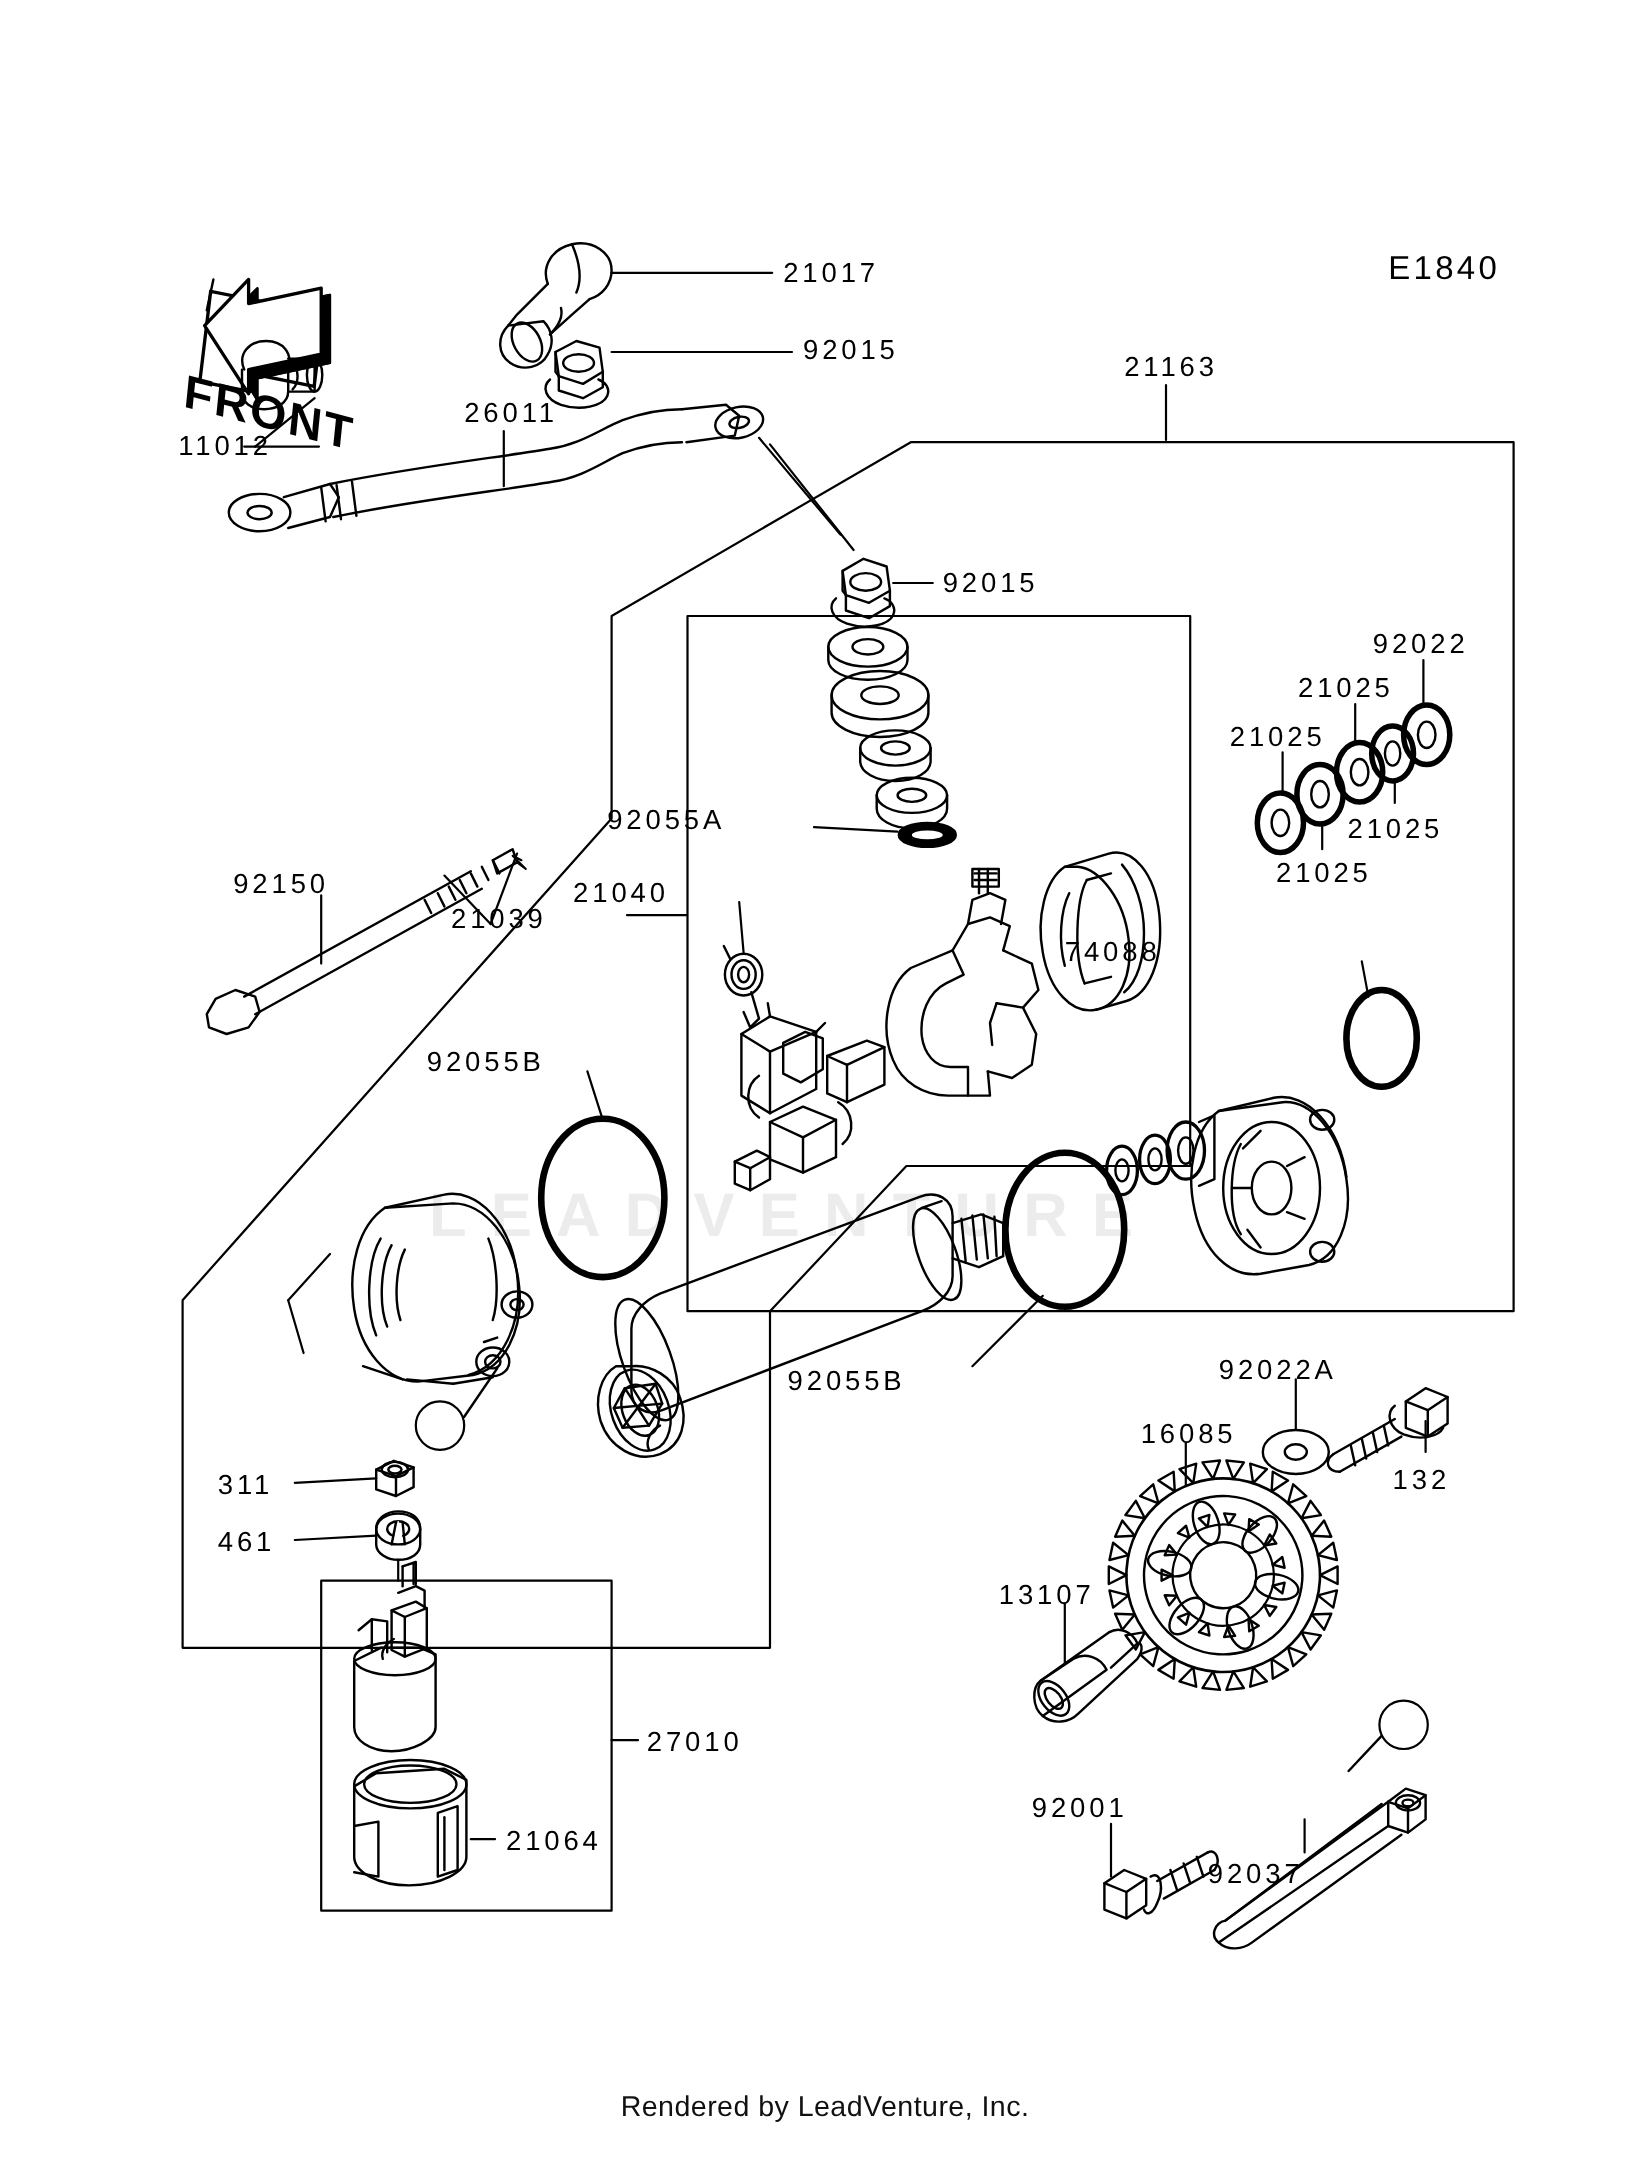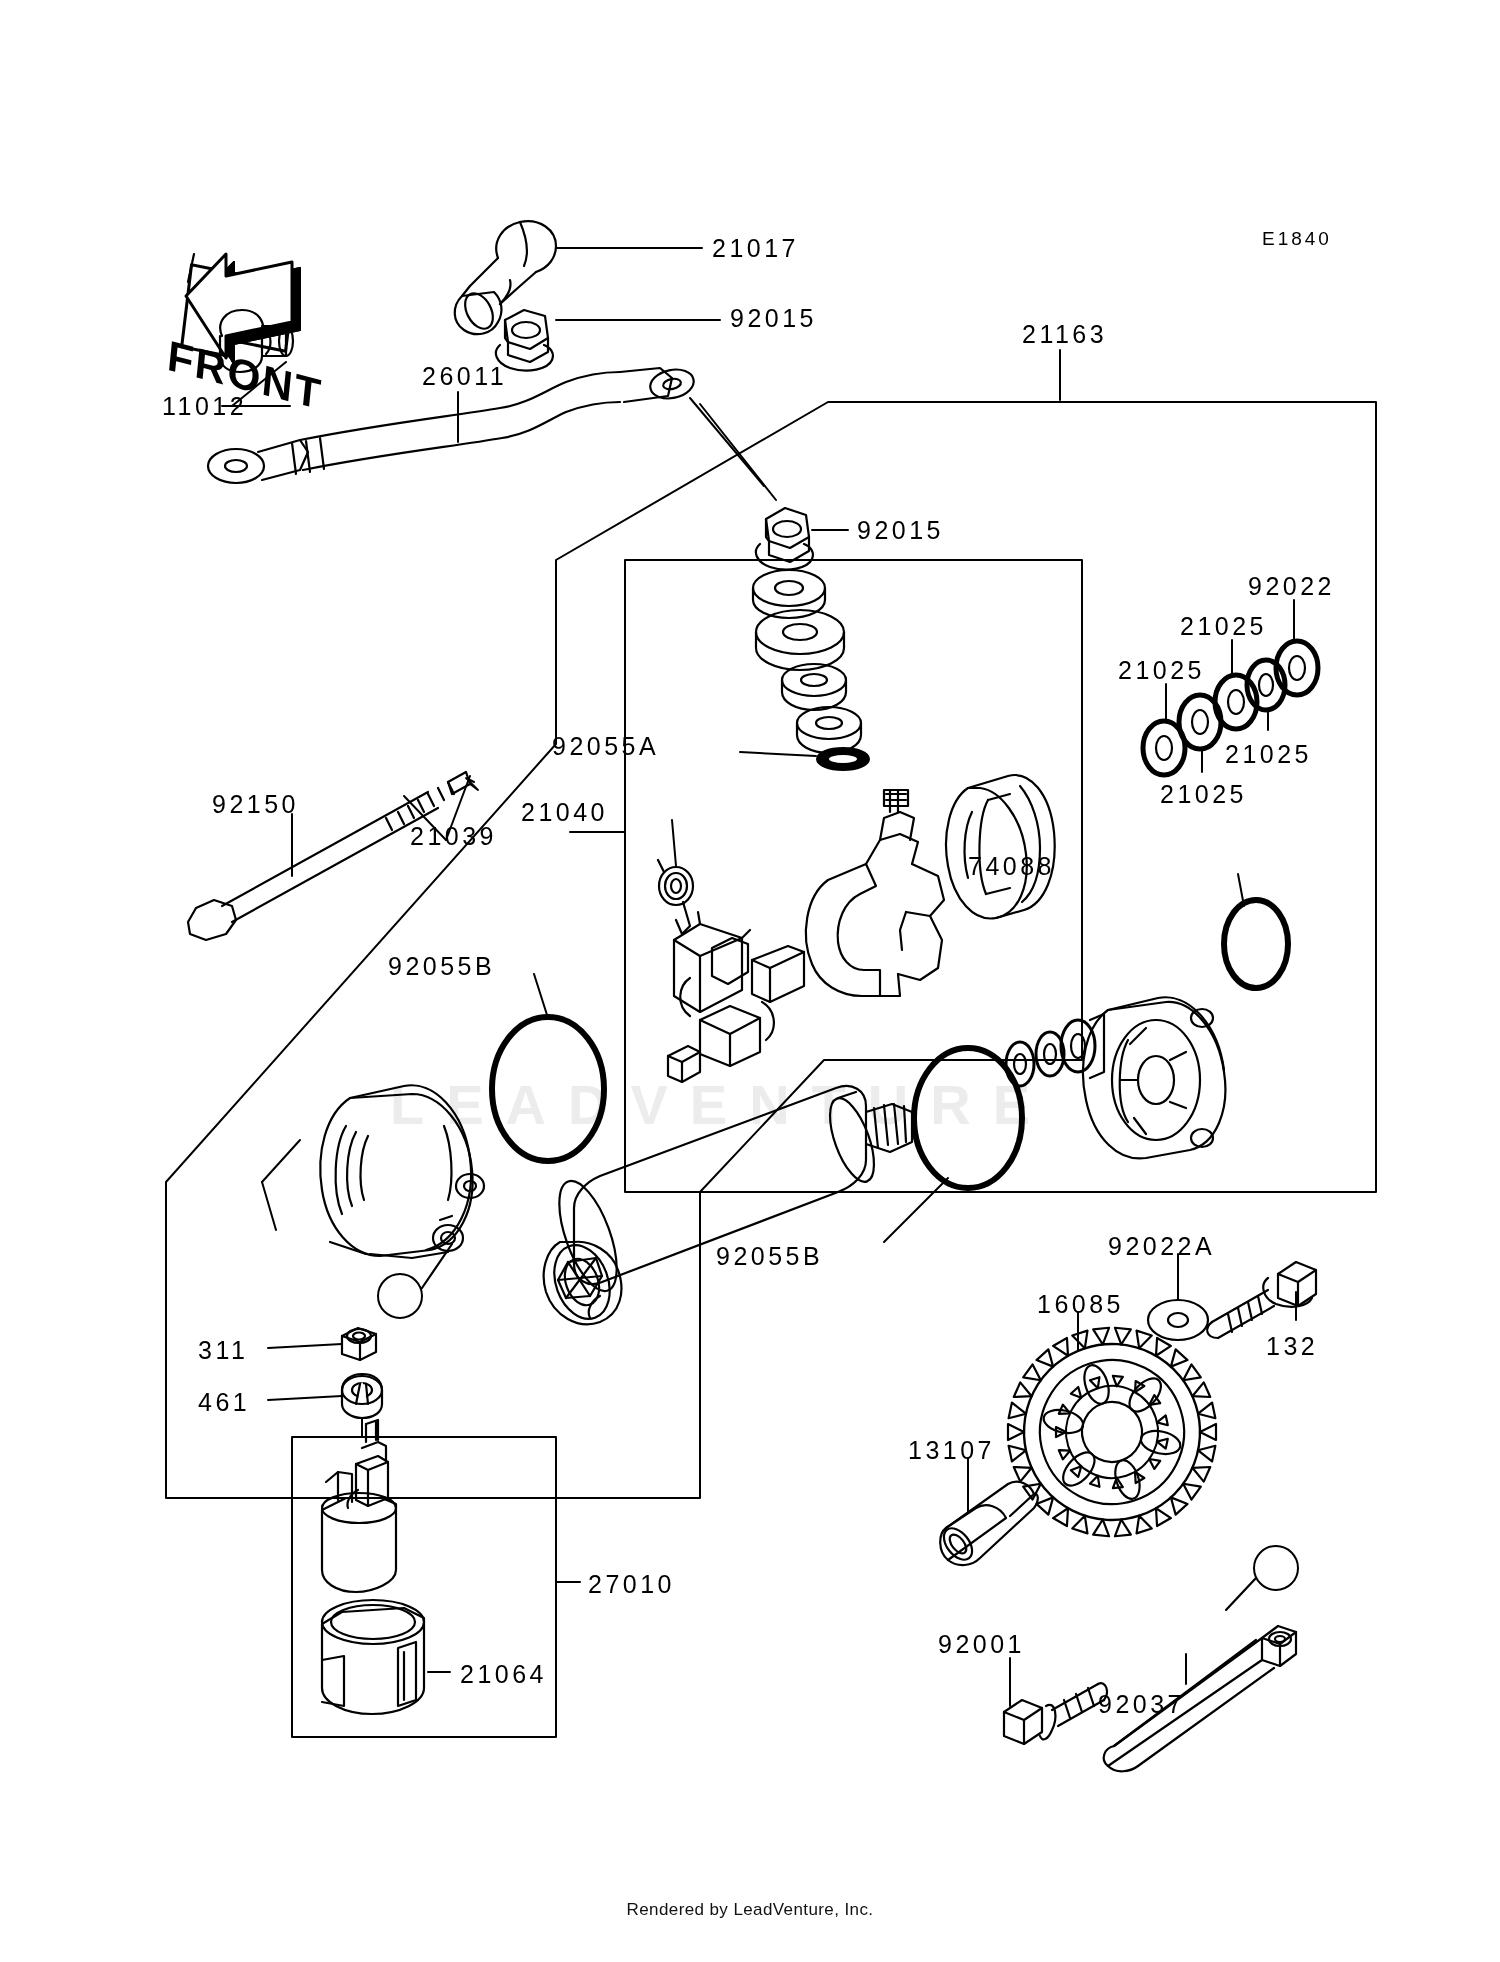--- a/index.html
+++ b/index.html
@@ -30,40 +30,40 @@
     color: #000;
     white-space: nowrap;
     font-weight: 500;
   }
   .footer {
     position: absolute;
     left: 0; right: 0;
     top: 1900px;
     text-align: center;
     font-family: "Liberation Sans", sans-serif;
-    font-size: 17px;
+    font-size: 26px;
     color: #111;
     letter-spacing: 0.4px;
   }
   .watermark {
     position: absolute;
     left: 390px; top: 1072px;
     font-family: "Liberation Sans", sans-serif;
     font-size: 56px;
     letter-spacing: 22px;
     color: #ececec;
     font-weight: 600;
     pointer-events: none;
     user-select: none;
   }
   .code {
     position: absolute;
     left: 1262px; top: 228px;
     font-family: "Liberation Sans", sans-serif;
-    font-size: 19px;
+    font-size: 30px;
     letter-spacing: 3px;
     color: #000;
   }
 </style>
 </head>
 <body>
 
 <div id="stage">
 
   <div class="watermark">LEADVENTURE</div>

